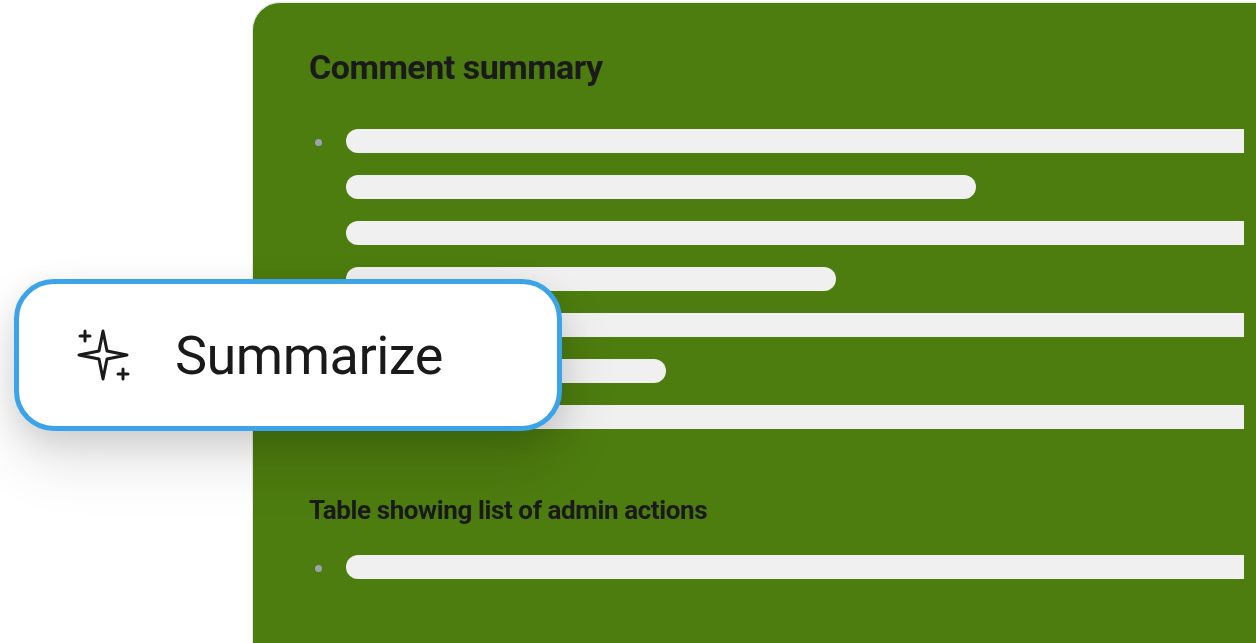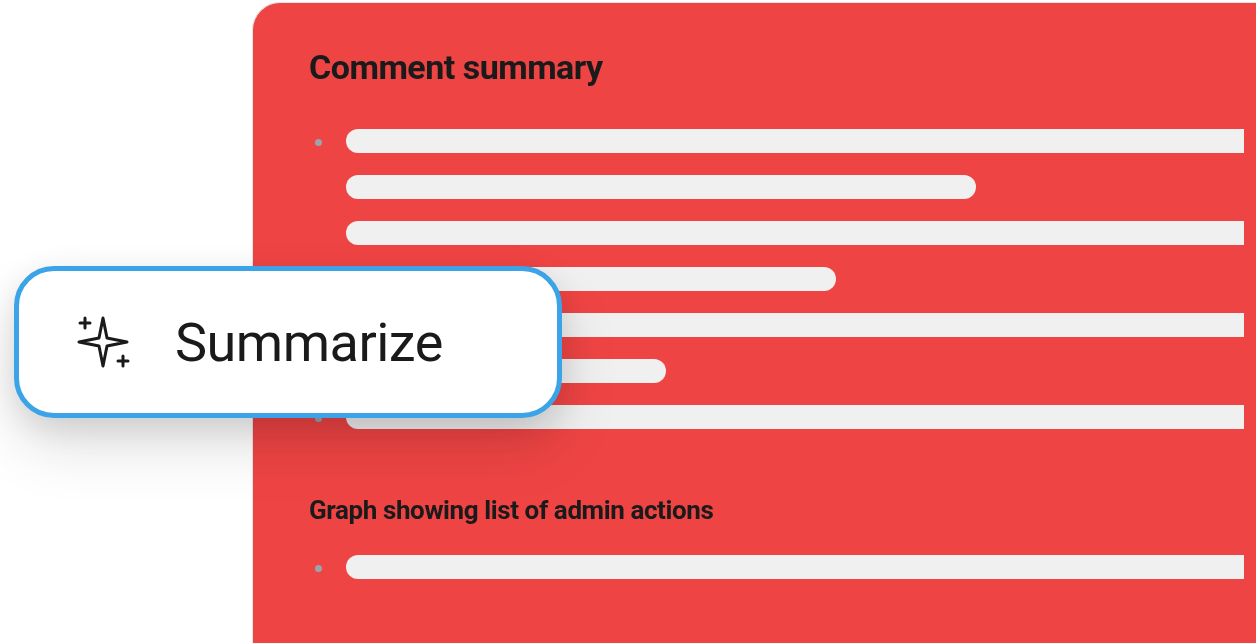--- a/index.html
+++ b/index.html
@@ -16,21 +16,21 @@
       position: relative;
       overflow: hidden;
     }
     
     .panel {
       position: absolute;
       left: 252px;
       top: 2px;
       right: 0;
       bottom: 0;
-      background: #ef4444;
+      background: #4d7c0f;
       border: 1px solid #e5e5e5;
       border-top-left-radius: 28px;
       border-right: none;
       border-bottom: none;
       padding: 44px 12px 0 56px;
     }
     
     .page-title {
       font-size: 34px;
       font-weight: 700;
@@ -93,21 +93,21 @@
       width: 320px;
     }
     
     .section-gap {
       height: 44px;
     }
     
     .summarize-button {
       position: absolute;
       left: 14px;
-      top: 266px;
+      top: 279px;
       width: 548px;
       height: 152px;
       background: #ffffff;
       border: 5px solid #3ba3e8;
       border-radius: 40px;
       display: flex;
       align-items: center;
       padding: 0 0 0 52px;
       box-shadow: 0 10px 30px rgba(0,0,0,0.10), 0 30px 60px rgba(0,0,0,0.12);
     }
@@ -148,21 +148,21 @@
 
   <div class="bullet-row">
     <div class="bullet-dot"></div>
     <div class="skeleton-group">
       <div class="skeleton-line full"></div>
     </div>
   </div>
 
   <div class="section-gap"></div>
 
-  <h2 class="section-heading">Graph showing list of admin actions</h2>
+  <h2 class="section-heading">Table showing list of admin actions</h2>
 
   <div class="bullet-row">
     <div class="bullet-dot"></div>
     <div class="skeleton-group">
       <div class="skeleton-line full"></div>
     </div>
   </div>
 </div>
 
 <div class="summarize-button">

